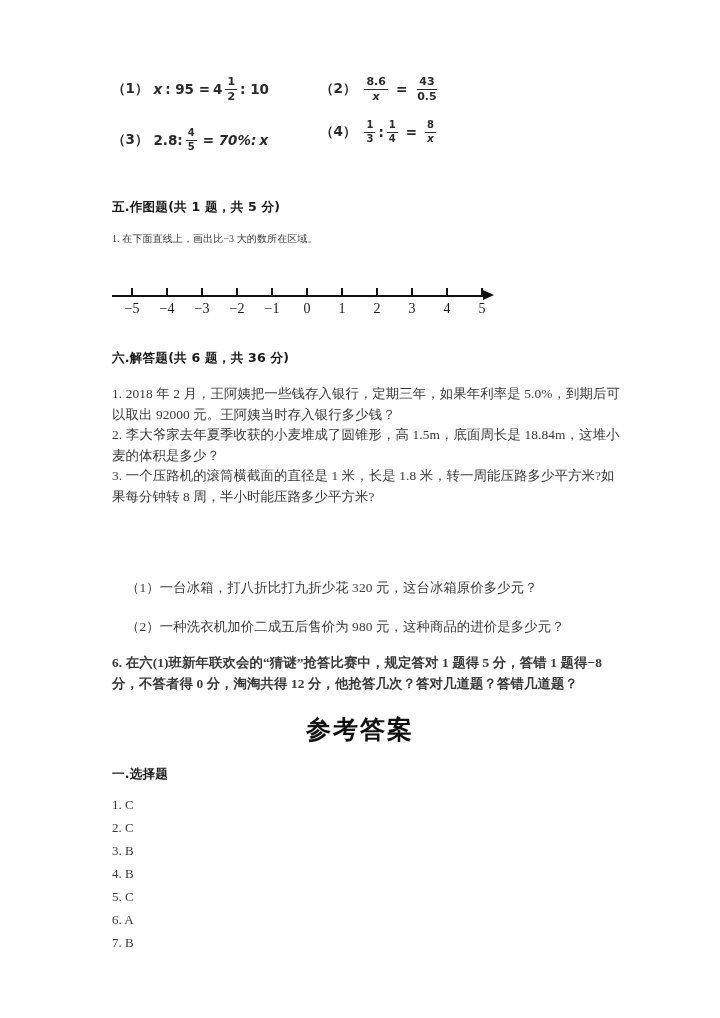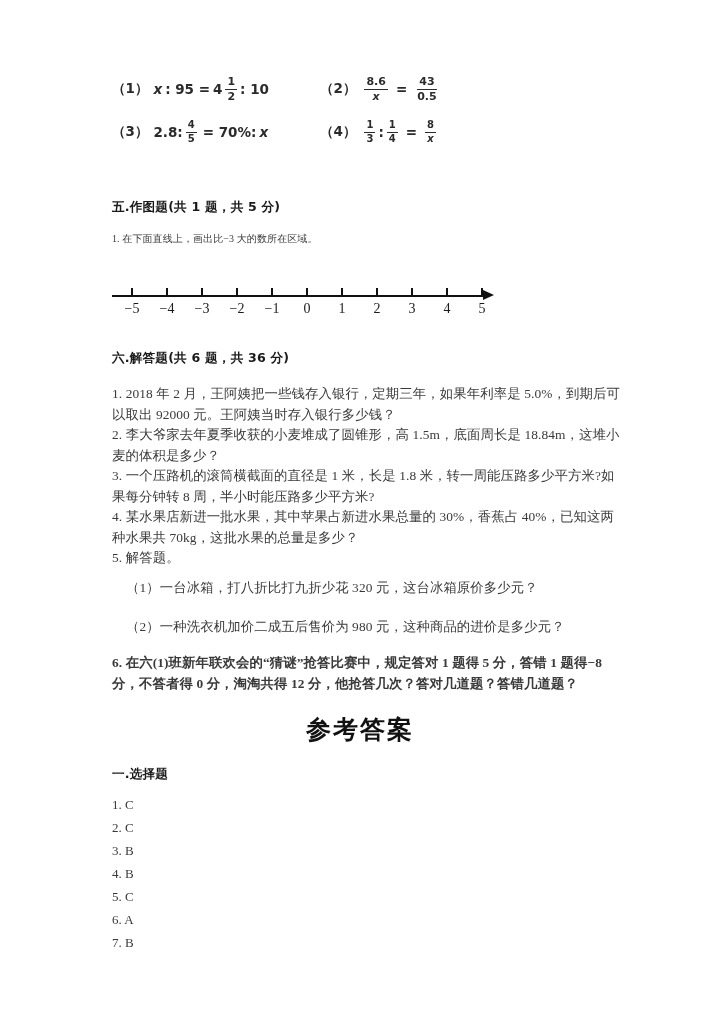--- a/index.html
+++ b/index.html
@@ -194,21 +194,21 @@
     </div>
 
     <div class="eq-row">
       <div class="eq-cell left">
         <span class="eq-num">（3）</span>
         <span>2.8:</span>
         <span class="frac small">
           <span class="top">4</span>
           <span class="bot">5</span>
         </span>
-        <span style="margin:4px 3px;">= 70%:</span>
+        <span style="margin:12px 3px;font-style:italic;">= 70%:</span>
         <span class="ital">x</span>
       </div>
       <div class="eq-cell right">
         <span class="eq-num">（4）</span>
         <span class="frac small">
           <span class="top">1</span>
           <span class="bot">3</span>
         </span>
         <span>:</span>
         <span class="frac small">
@@ -259,23 +259,21 @@
   </div>
 
   <div class="sec-head" style="top:350px;text-align:center;">六.解答题(共 6 题，共 36 分)</div>
 
   <div class="body-para" style="top:384px;">1. 2018 年 2 月，王阿姨把一些钱存入银行，定期三年，如果年利率是 5.0%，到期后可以取出 92000 元。王阿姨当时存入银行多少钱？</div>
 
   <div class="body-para" style="top:425px;">2. 李大爷家去年夏季收获的小麦堆成了圆锥形，高 1.5m，底面周长是 18.84m，这堆小麦的体积是多少？</div>
 
   <div class="body-para" style="top:466px;">3. 一个压路机的滚筒横截面的直径是 1 米，长是 1.8 米，转一周能压路多少平方米?如果每分钟转 8 周，半小时能压路多少平方米?</div>
 
-  <div class="body-para" style="top:507px;">4. 某水果店新进一批水果，其中苹果占新进水果总量的 30%，香蕉占 40%，已知这两种水果共 70kg，这批水果的总量是多少？</div>
-
-  <div class="body-para" style="top:548px;">5. 解答题。</div>
+
 
   <div class="body-para indent" style="top:578px;">（1）一台冰箱，打八折比打九折少花 320 元，这台冰箱原价多少元？</div>
 
   <div class="body-para indent" style="top:617px;">（2）一种洗衣机加价二成五后售价为 980 元，这种商品的进价是多少元？</div>
 
   <div class="body-para" style="top:653px;font-weight:bold;">6. 在六(1)班新年联欢会的“猜谜”抢答比赛中，规定答对 1 题得 5 分，答错 1 题得−8 分，不答者得 0 分，淘淘共得 12 分，他抢答几次？答对几道题？答错几道题？</div>
 
   <div class="answer-title" style="top:713px;">参考答案</div>
 
   <div class="sec-head" style="top:766px;">一.选择题</div>

